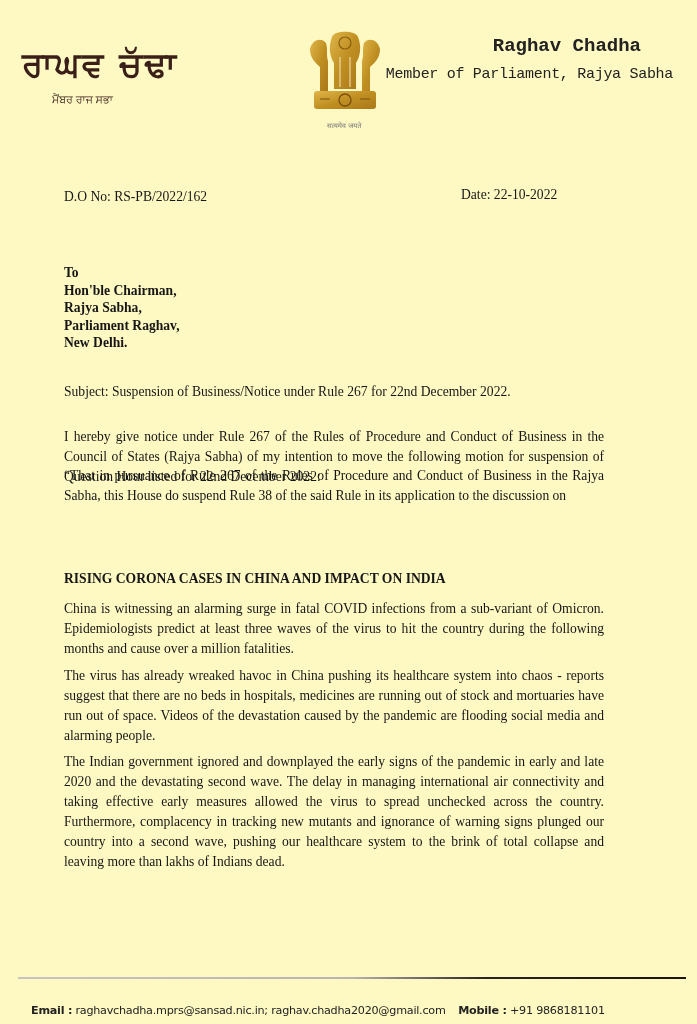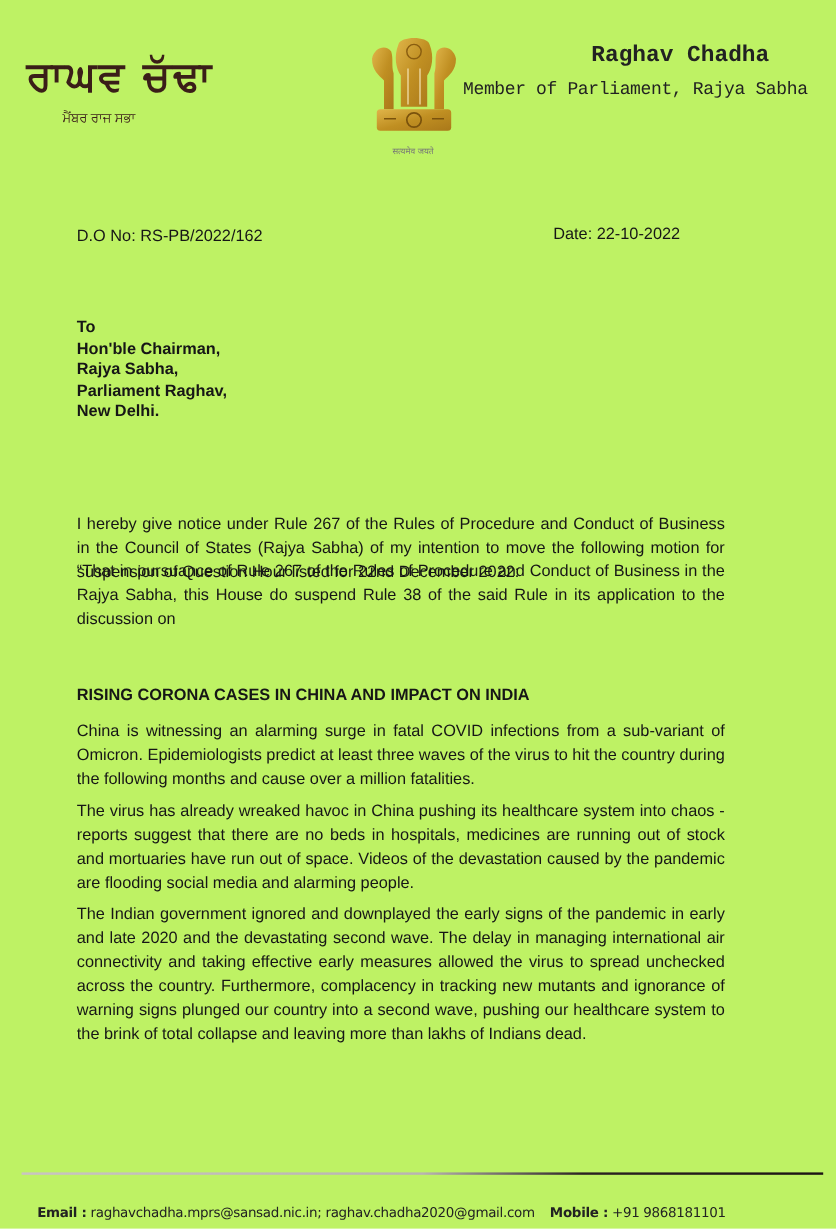--- a/index.html
+++ b/index.html
@@ -1,20 +1,20 @@
 <!DOCTYPE html>
 <html><head>
 <meta charset="utf-8">
 <style>
   html, body { margin: 0; padding: 0; background: #ffffff; }
   body {
     width: 697px; height: 1024px; position: relative; overflow: hidden;
     font-family: "DejaVu Sans", sans-serif; color: #1a1a1a;
   }
-  .page { position: absolute; inset: 0; background: #bef264; }
+  .page { position: absolute; inset: 0; background: #fef9c3; }
 
   
   .punjabi-name {
     position: absolute; left: 22px; top: 44px;
     font-family: "DejaVu Sans", sans-serif; font-weight: bold;
     font-size: 34px; color: #3a1e18; letter-spacing: 2px; white-space: nowrap;
   }
   .punjabi-title {
     position: absolute; left: 52px; top: 93px;
     font-family: Liberation Serif, serif; font-size: 11px; color: #3a1e18;
@@ -30,21 +30,21 @@
     font-family: Liberation Mono, monospace; font-weight: bold; font-size: 19px; color: #222;
     white-space: nowrap;
   }
   .en-title {
     position: absolute; right: 24px; top: 66px;
     font-family: Liberation Mono, monospace; font-size: 15px; color: #222; letter-spacing: -0.3px;
     white-space: nowrap;
   }
 
   
-  .txt { font-family: Liberation Sans, sans-serif; font-size: 13.6px; color: #161616; }
+  .txt { font-family: Liberation Serif, serif; font-size: 13.6px; color: #161616; }
   .do-no { position: absolute; left: 64px; top: 189px; white-space: nowrap; }
   .date { position: absolute; left: 461px; top: 187px; white-space: nowrap; }
 
   .addressee { position: absolute; left: 64px; top: 264px; line-height: 17.5px; font-weight: bold; }
   .addressee div { white-space: nowrap; }
 
   .subject { position: absolute; left: 64px; top: 384px; white-space: nowrap; }
 
   .para {
     position: absolute; left: 64px; width: 540px;
@@ -107,20 +107,21 @@
   <div class="txt date">Date: 22-10-2022</div>
 
   <div class="txt addressee">
     <div>To</div>
     <div>Hon'ble Chairman,</div>
     <div>Rajya Sabha,</div>
     <div>Parliament Raghav,</div>
     <div>New Delhi.</div>
   </div>
 
+  <div class="txt subject">Subject: Suspension of Business/Notice under Rule 267 for 22nd December 2022.</div>
 
   <div class="txt para p1">I hereby give notice under Rule 267 of the Rules of Procedure and Conduct of Business in the Council of States (Rajya Sabha) of my intention to move the following motion for suspension of Question Hour listed for 22nd December 2022:</div>
   <div class="txt para p2">“That in pursuance of Rule 267 of the Rules of Procedure and Conduct of Business in the Rajya Sabha, this House do suspend Rule 38 of the said Rule in its application to the discussion on</div>
   <div class="txt para p3">China is witnessing an alarming surge in fatal COVID infections from a sub-variant of Omicron. Epidemiologists predict at least three waves of the virus to hit the country during the following months and cause over a million fatalities.</div>
   <div class="txt heading">RISING CORONA CASES IN CHINA AND IMPACT ON INDIA</div>
   <div class="txt para p4">The virus has already wreaked havoc in China pushing its healthcare system into chaos - reports suggest that there are no beds in hospitals, medicines are running out of stock and mortuaries have run out of space. Videos of the devastation caused by the pandemic are flooding social media and alarming people.</div>
   <div class="txt para p5">The Indian government ignored and downplayed the early signs of the pandemic in early and late 2020 and the devastating second wave. The delay in managing international air connectivity and taking effective early measures allowed the virus to spread unchecked across the country. Furthermore, complacency in tracking new mutants and ignorance of warning signs plunged our country into a second wave, pushing our healthcare system to the brink of total collapse and leaving more than lakhs of Indians dead.</div>
 
   <div class="footer-rule"></div>
   <div class="footer">

